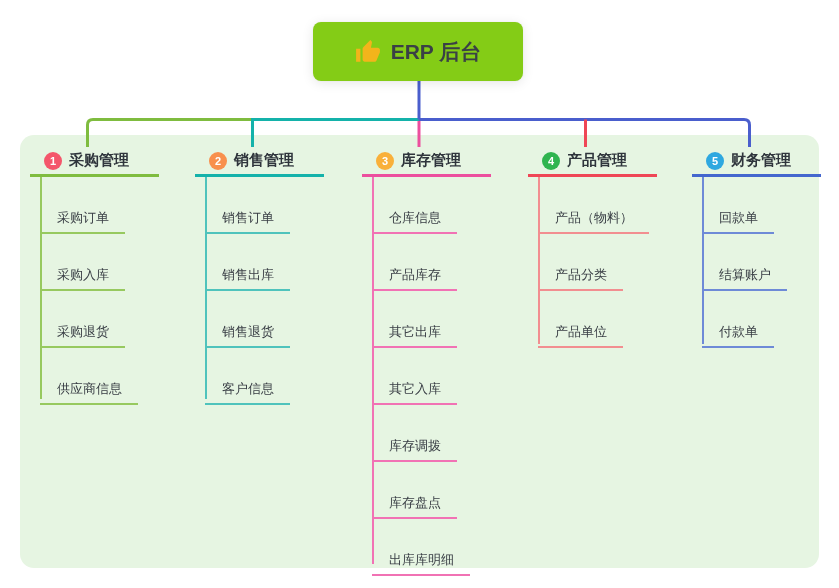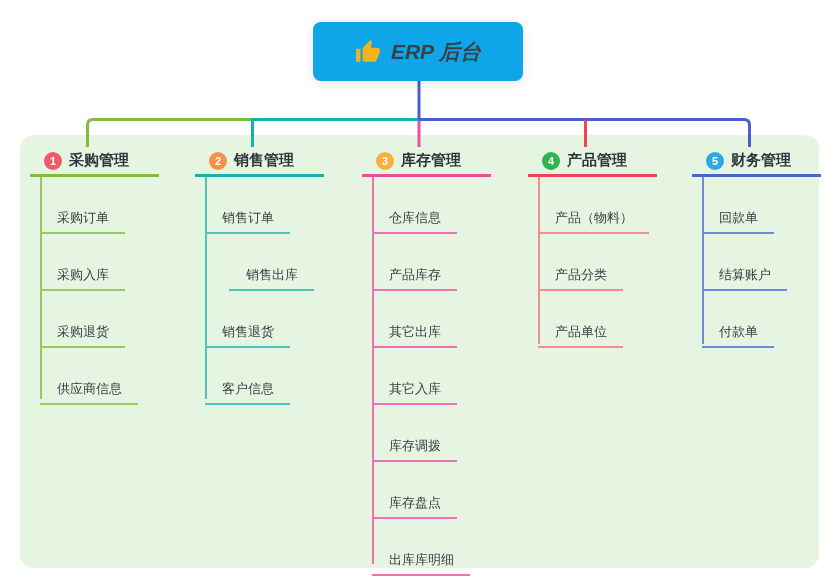--- a/index.html
+++ b/index.html
@@ -47,21 +47,21 @@
 
 <svg class="connectors" width="839" height="588">
     <path d="M 252.5 119.5 H 93 Q 87.5 119.5 87.5 125 L 87.5 147" stroke="#7fbc3f" stroke-width="3" fill="none"></path>
     <path d="M 419 119.5 H 252.5 L 252.5 147" stroke="#14b2aa" stroke-width="3" fill="none"></path>
     <path d="M 419 119.5 H 744 Q 749.5 119.5 749.5 125 L 749.5 147" stroke="#4a5ecd" stroke-width="3" fill="none"></path>
     <path d="M 419 121 L 419 147" stroke="#ec4f9e" stroke-width="3" fill="none"></path>
     <path d="M 585.5 119.5 L 585.5 147" stroke="#ef4656" stroke-width="3" fill="none"></path>
     <path d="M 419 80 L 419 119.5" stroke="#4a5ecd" stroke-width="3" fill="none"></path>
   </svg>
 
-<div class="root-node" style="background: #0ea5e9; font-style: italic;">
+<div class="root-node" style="background: #84cc16;">
   <span class="thumb">
     <svg viewBox="0 0 24 24" width="26" height="26">
       <path id="thumb-path" d="M1 21h4V9H1v12zM23 10c0-1.1-.9-2-2-2h-6.31l.95-4.57.03-.32c0-.41-.17-.79-.44-1.06L14.17 1 7.59 7.59C7.22 7.95 7 8.45 7 9v10c0 1.1.9 2 2 2h9c.83 0 1.54-.5 1.84-1.22l3.02-7.05c.09-.23.14-.47.14-.73v-2z" fill="#f3b41b"></path>
     </svg>
   </span>
   <span>ERP 后台</span>
 </div>
 
 <div id="branches-host">
     <div class="branch" style="left: 30px; top: 147px;">
@@ -86,21 +86,21 @@
     <div class="branch" style="left: 195px; top: 147px;">
       <div class="branch-header" style="border-bottom-color: rgb(20, 178, 170);">
         <span class="badge" style="background: rgb(248, 144, 77);">2</span>
         <span class="branch-label">销售管理</span>
       </div>
       <div class="vline" style="background: rgb(79, 195, 188); height: 222px;"></div>
       <div class="leaf-row">
         <span class="leaf-label" style="border-bottom-color: rgb(79, 195, 188); text-align: right;">销售订单</span>
       </div>
       <div class="leaf-row">
-        <span class="leaf-label" style="border-bottom-color: rgb(79, 195, 188); margin-left: 24px;">销售出库</span>
+        <span class="leaf-label" style="border-bottom-color: rgb(79, 195, 188);">销售出库</span>
       </div>
       <div class="leaf-row">
         <span class="leaf-label" style="border-bottom-color: rgb(79, 195, 188);">销售退货</span>
       </div>
       <div class="leaf-row">
         <span class="leaf-label" style="border-bottom-color: rgb(79, 195, 188);">客户信息</span>
       </div>
     </div>
     <div class="branch" style="left: 362px; top: 147px;">
       <div class="branch-header" style="border-bottom-color: rgb(236, 79, 158);">

